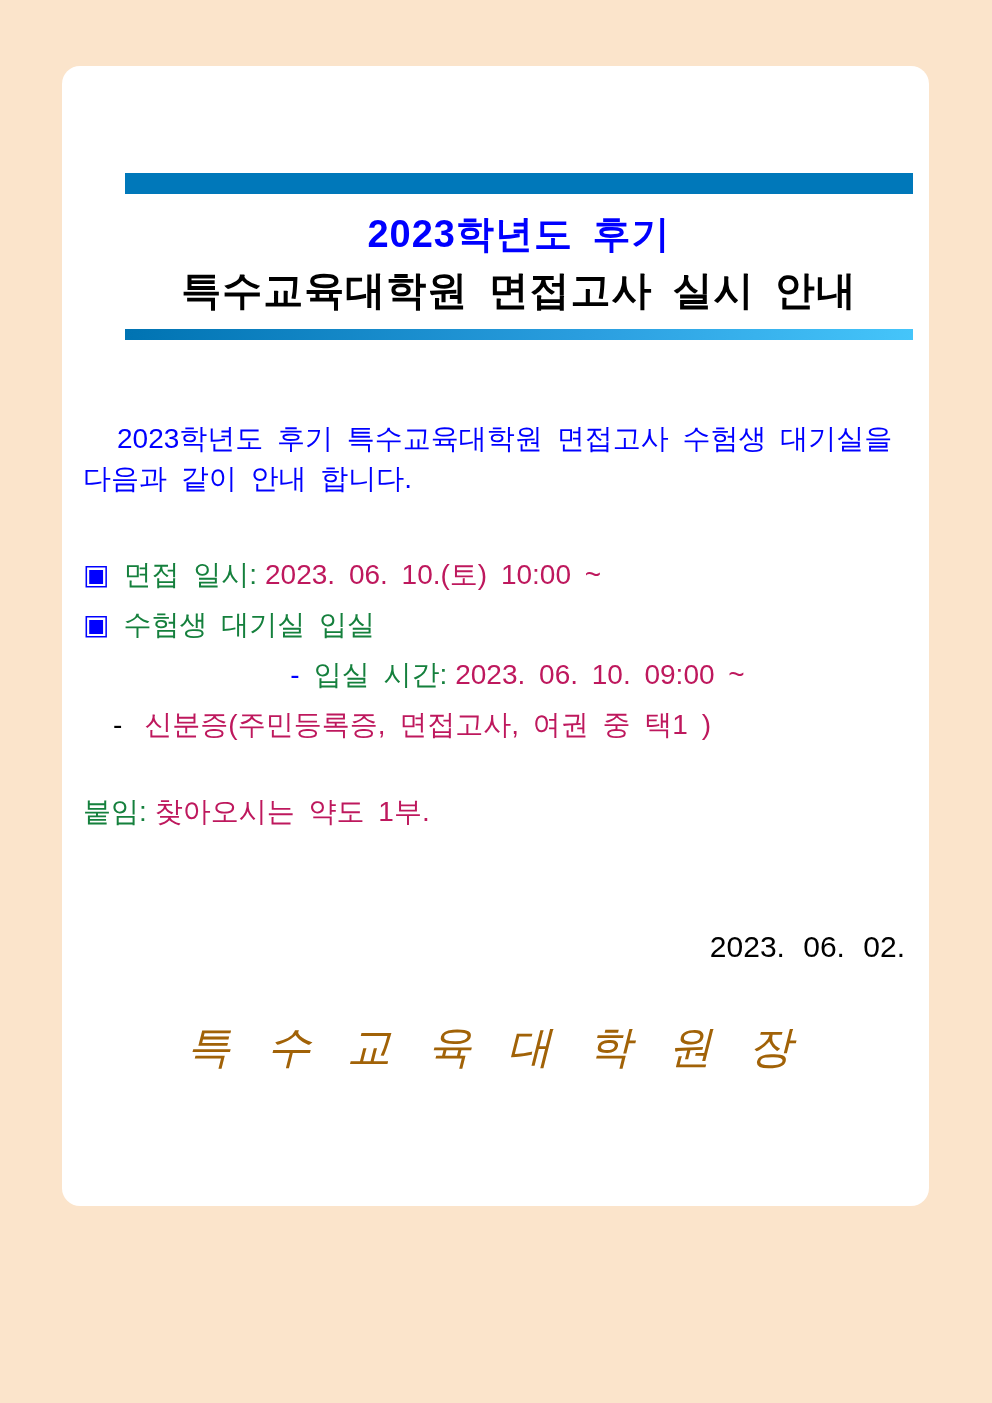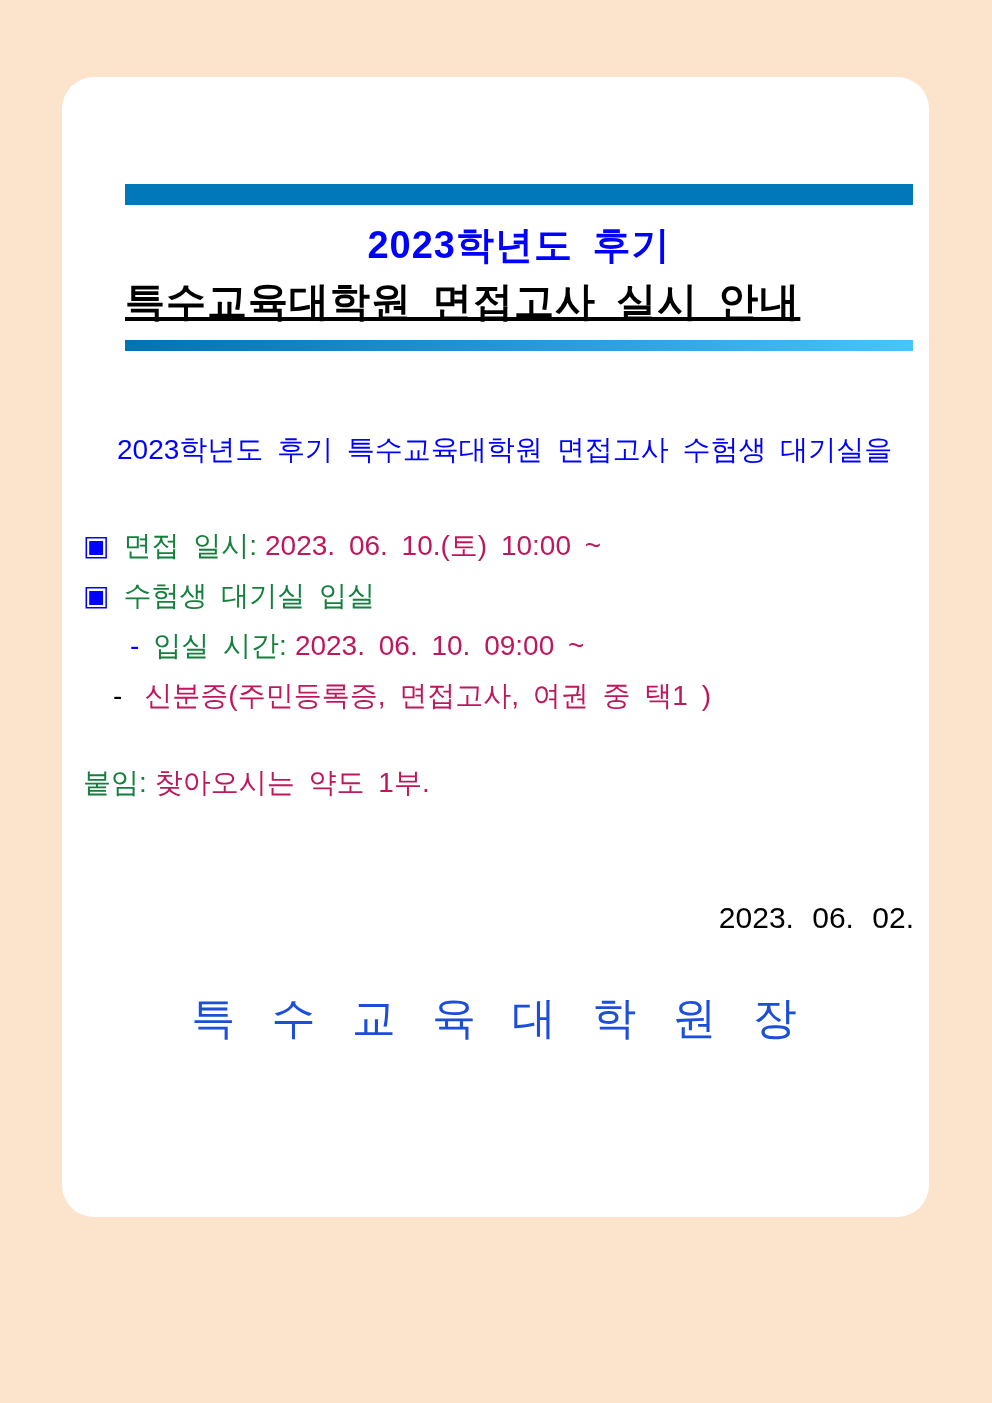--- a/index.html
+++ b/index.html
@@ -4,24 +4,24 @@
 <style>
   * { margin: 0; padding: 0; box-sizing: border-box; }
   html, body { width: 992px; height: 1403px; }
   body {
     background: #fbe4cb;
     font-family: "Liberation Sans", "DejaVu Sans", sans-serif;
     position: relative;
   }
   .card {
     position: absolute;
-    left: 62px; top: 77px;
+    left: 62px; top: 66px;
     width: 867px; height: 1140px;
     background: #ffffff;
-    border-radius: 32px;
+    border-radius: 18px;
   }
   
   .header {
     margin: 107px 16px 0 63px;
     width: 788px;
   }
   .bar-top {
     height: 21px;
     background: #0078ba;
   }
@@ -30,54 +30,54 @@
     text-align: center;
     font-size: 38px;
     font-weight: bold;
     color: #0000ff;
     line-height: 48px;
     letter-spacing: 1px;
     word-spacing: 8px;
   }
   .title-line2 {
     margin-top: 8px;
+    text-align: center;
     font-size: 40px;
     font-weight: bold;
     color: #000000;
     line-height: 48px;
     letter-spacing: 1px;
     word-spacing: 8px;
-    text-decoration: underline;
   }
   .bar-bottom {
     margin-top: 15px;
     height: 11px;
     background: linear-gradient(to right, #0073b2, #2b9fe0 60%, #45c5fa);
   }
   
   .content {
     padding-left: 21px;
-    padding-right: 15px;
+    padding-right: 24px;
     font-size: 28px;
     color: #000000;
     word-spacing: 6px;
   }
   .intro {
     margin-top: 79px;
     color: #0000ff;
     line-height: 40px;
   }
   .intro .line1 { text-indent: 34px; }
   .items { margin-top: 51px; }
   .item-row {
     height: 50px;
     line-height: 50px;
     white-space: nowrap;
   }
-  .item-row.indent-1 { padding-left: 47px; }
+  .item-row.indent-1 { padding-left: 47px; text-align: center; }
   .item-row.indent-2 { padding-left: 30px; }
   .bullet { color: #0000ff; margin-right: 14px; }
   .bullet.black { color: #000000; }
   .label { color: #15803d; }
   .value { color: #be185d; margin-left: 8px; }
   .attachment {
     margin-top: 37px;
     height: 50px;
     line-height: 50px;
   }
@@ -87,41 +87,43 @@
     font-size: 30px;
     line-height: 50px;
     color: #000000;
     word-spacing: 10px;
   }
   .signature {
     margin-top: 45px;
     text-align: center;
     font-size: 44px;
     line-height: 60px;
-    color: #1d4ed8;
+    color: #a16207;
     letter-spacing: 9px;
     white-space: nowrap;
+    font-style: italic;
   }
 </style>
 </head>
 <body>
 
 <div class="card">
 
   <div class="header">
     <div class="bar-top"></div>
     <div class="title-line1">2023학년도 후기</div>
     <div class="title-line2">특수교육대학원 면접고사 실시 안내</div>
     <div class="bar-bottom"></div>
   </div>
 
   <div class="content">
 
     <div class="intro">
       <div class="line1">2023학년도 후기 특수교육대학원 면접고사 수험생 대기실을</div>
+      <div class="line2">다음과 같이 안내 합니다.</div>
     </div>
 
     <div class="items">
 
       <div class="item-row indent-0">
         <span class="bullet">▣</span><span class="label">면접 일시:</span><span class="value">2023. 06. 10.(토) 10:00 ~</span>
       </div>
 
       <div class="item-row indent-0">
         <span class="bullet">▣</span><span class="label">수험생 대기실 입실</span><span class="value"></span>

